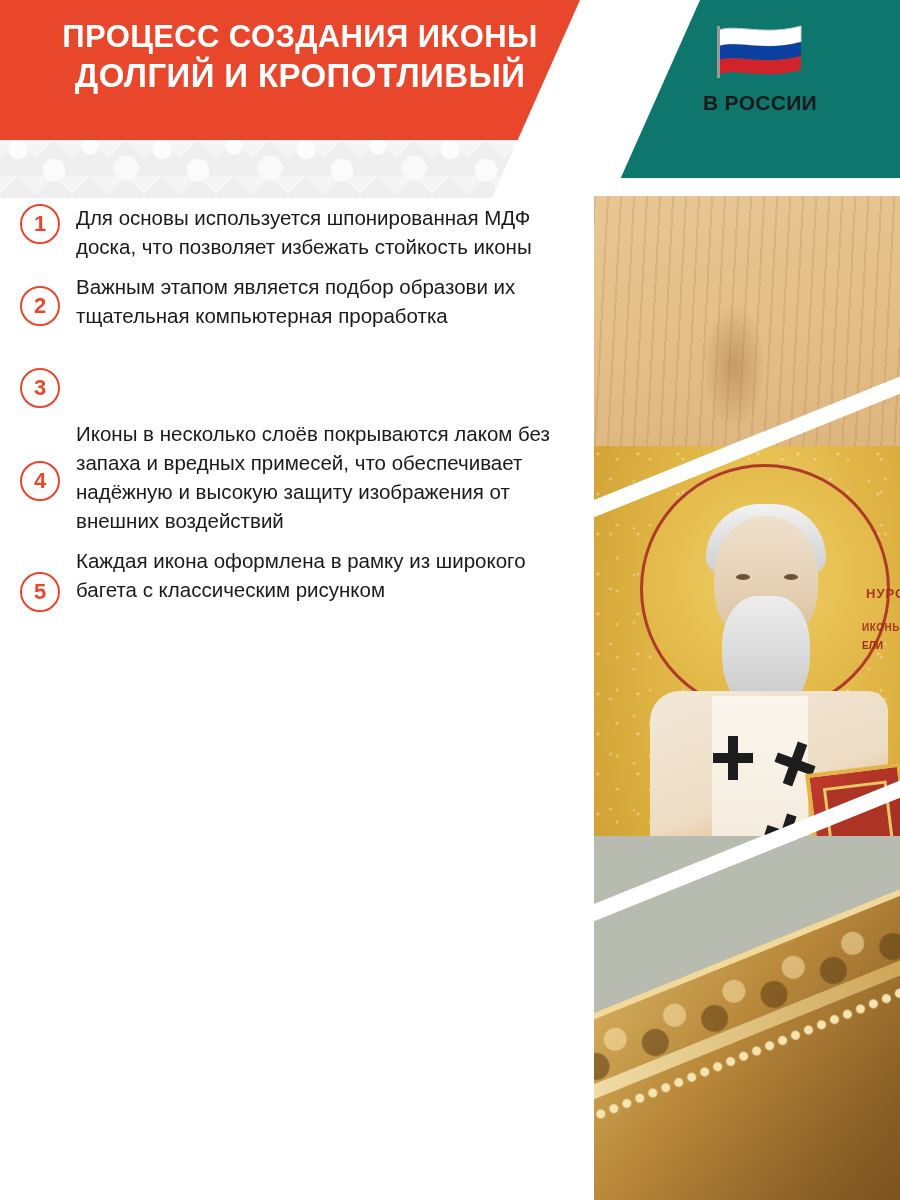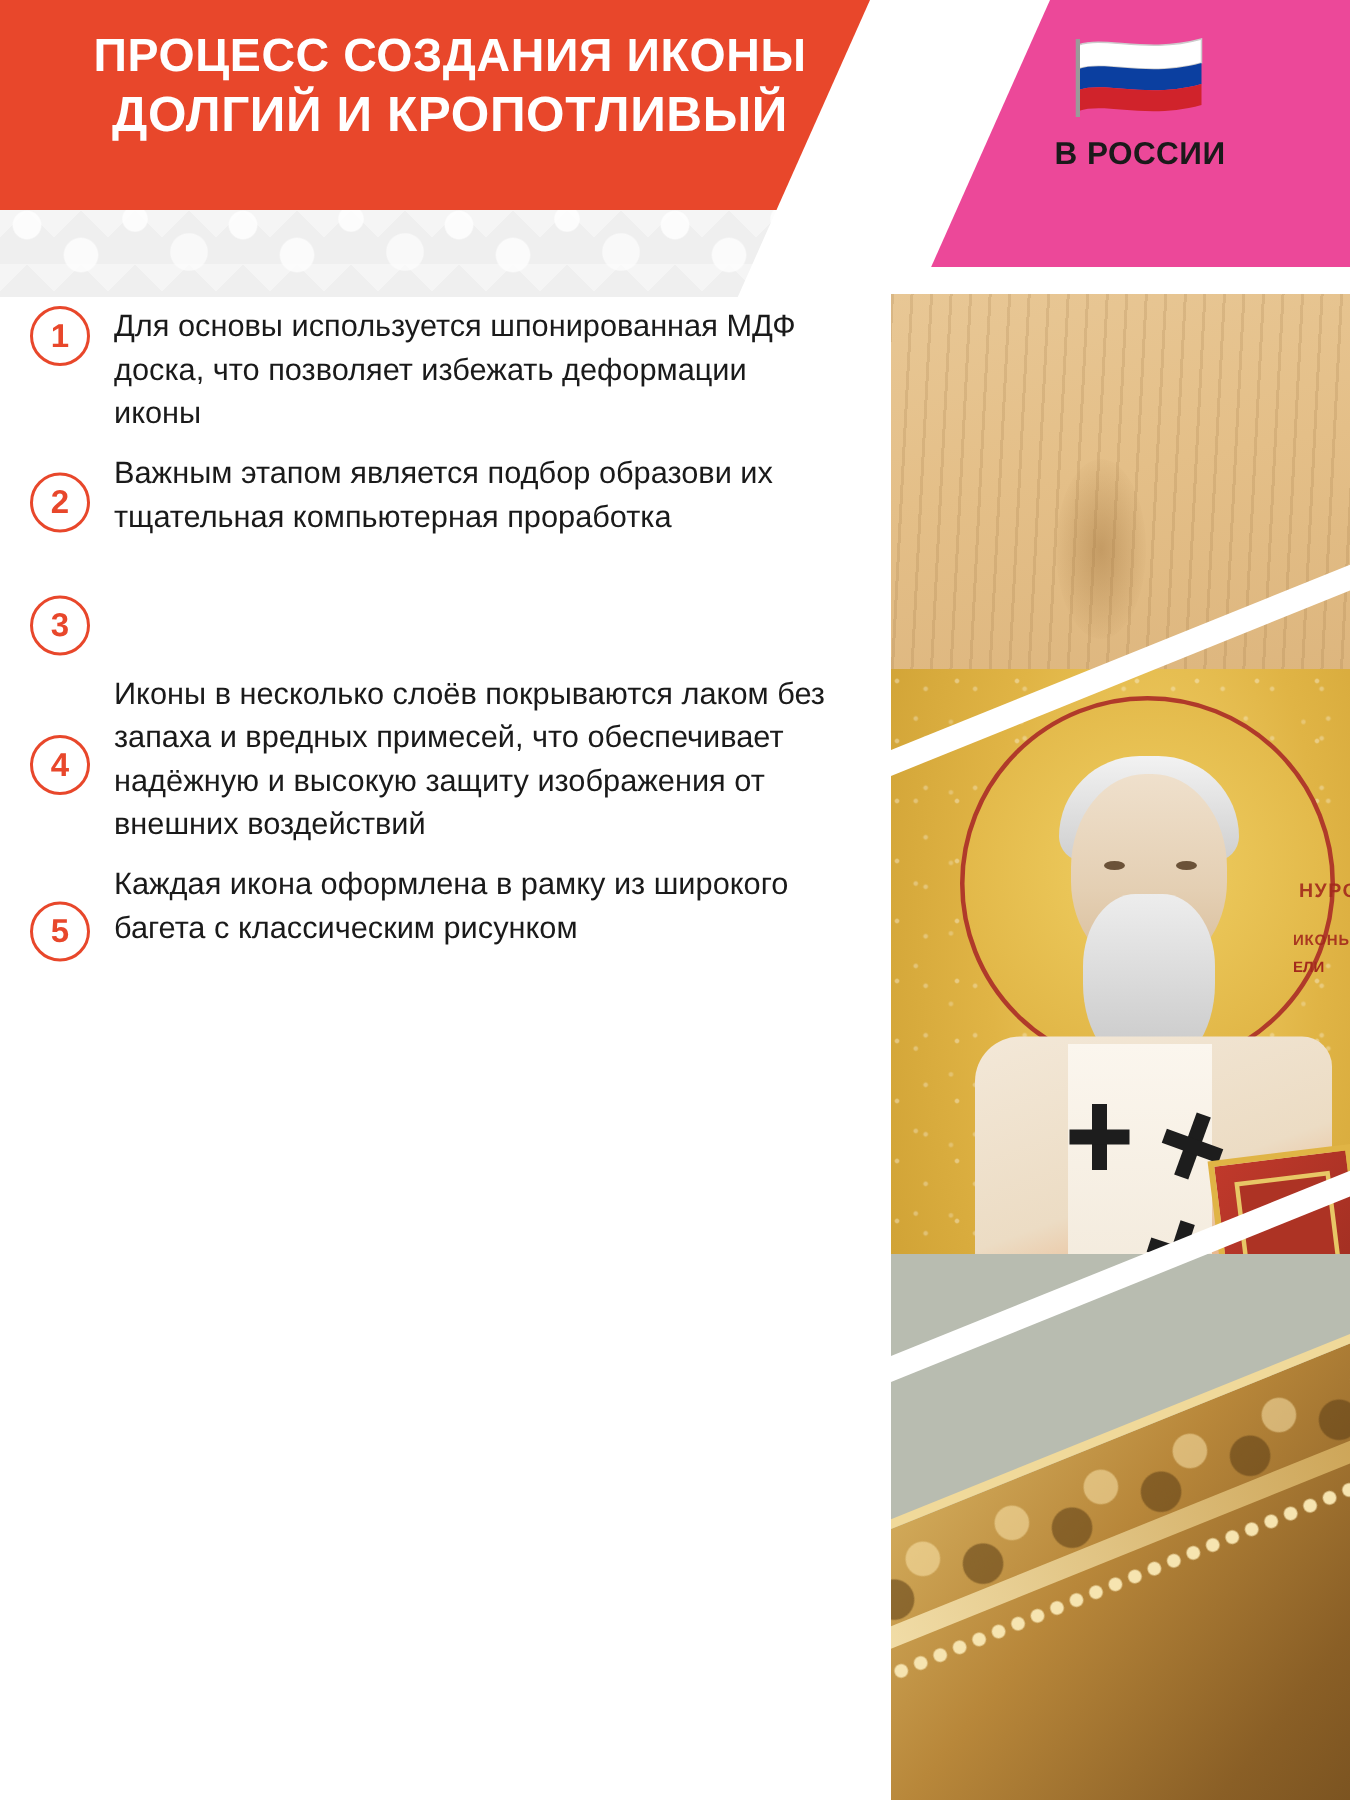--- a/index.html
+++ b/index.html
@@ -13,21 +13,21 @@
     position: relative;
     width: 900px; height: 1200px;
     background: #ffffff;
   }
 
   
   .header {
     position: absolute;
     top: 0; left: 0;
     width: 900px; height: 178px;
-    background: #ec4899;
+    background: #0f766e;
   }
   .header-red {
     position: absolute;
     top: 0; left: 0;
     width: 660px; height: 140px;
     background: #e8472b;
     clip-path: polygon(0 0, 660px 0, 598px 140px, 0 140px);
   }
   .header-red-inner {
     position: absolute;
@@ -384,21 +384,21 @@
       </div>
       <div class="russia-text">
         <div>В РОССИИ</div>
       </div>
     </div>
   </div>
 
   <div class="list">
     <div class="item item-1">
       <div class="num">1</div>
-      <div class="item-text">Для основы используется шпонированная МДФ доска, что позволяет избежать деформации иконы</div>
+      <div class="item-text">Для основы используется шпонированная МДФ доска, что позволяет избежать стойкость иконы</div>
     </div>
     <div class="item item-2">
       <div class="num">2</div>
       <div class="item-text">Важным этапом является подбор образови их тщательная компьютерная проработка</div>
     </div>
     <div class="item item-3">
       <div class="num">3</div>
     </div>
     <div class="item item-4">
       <div class="num">4</div>

